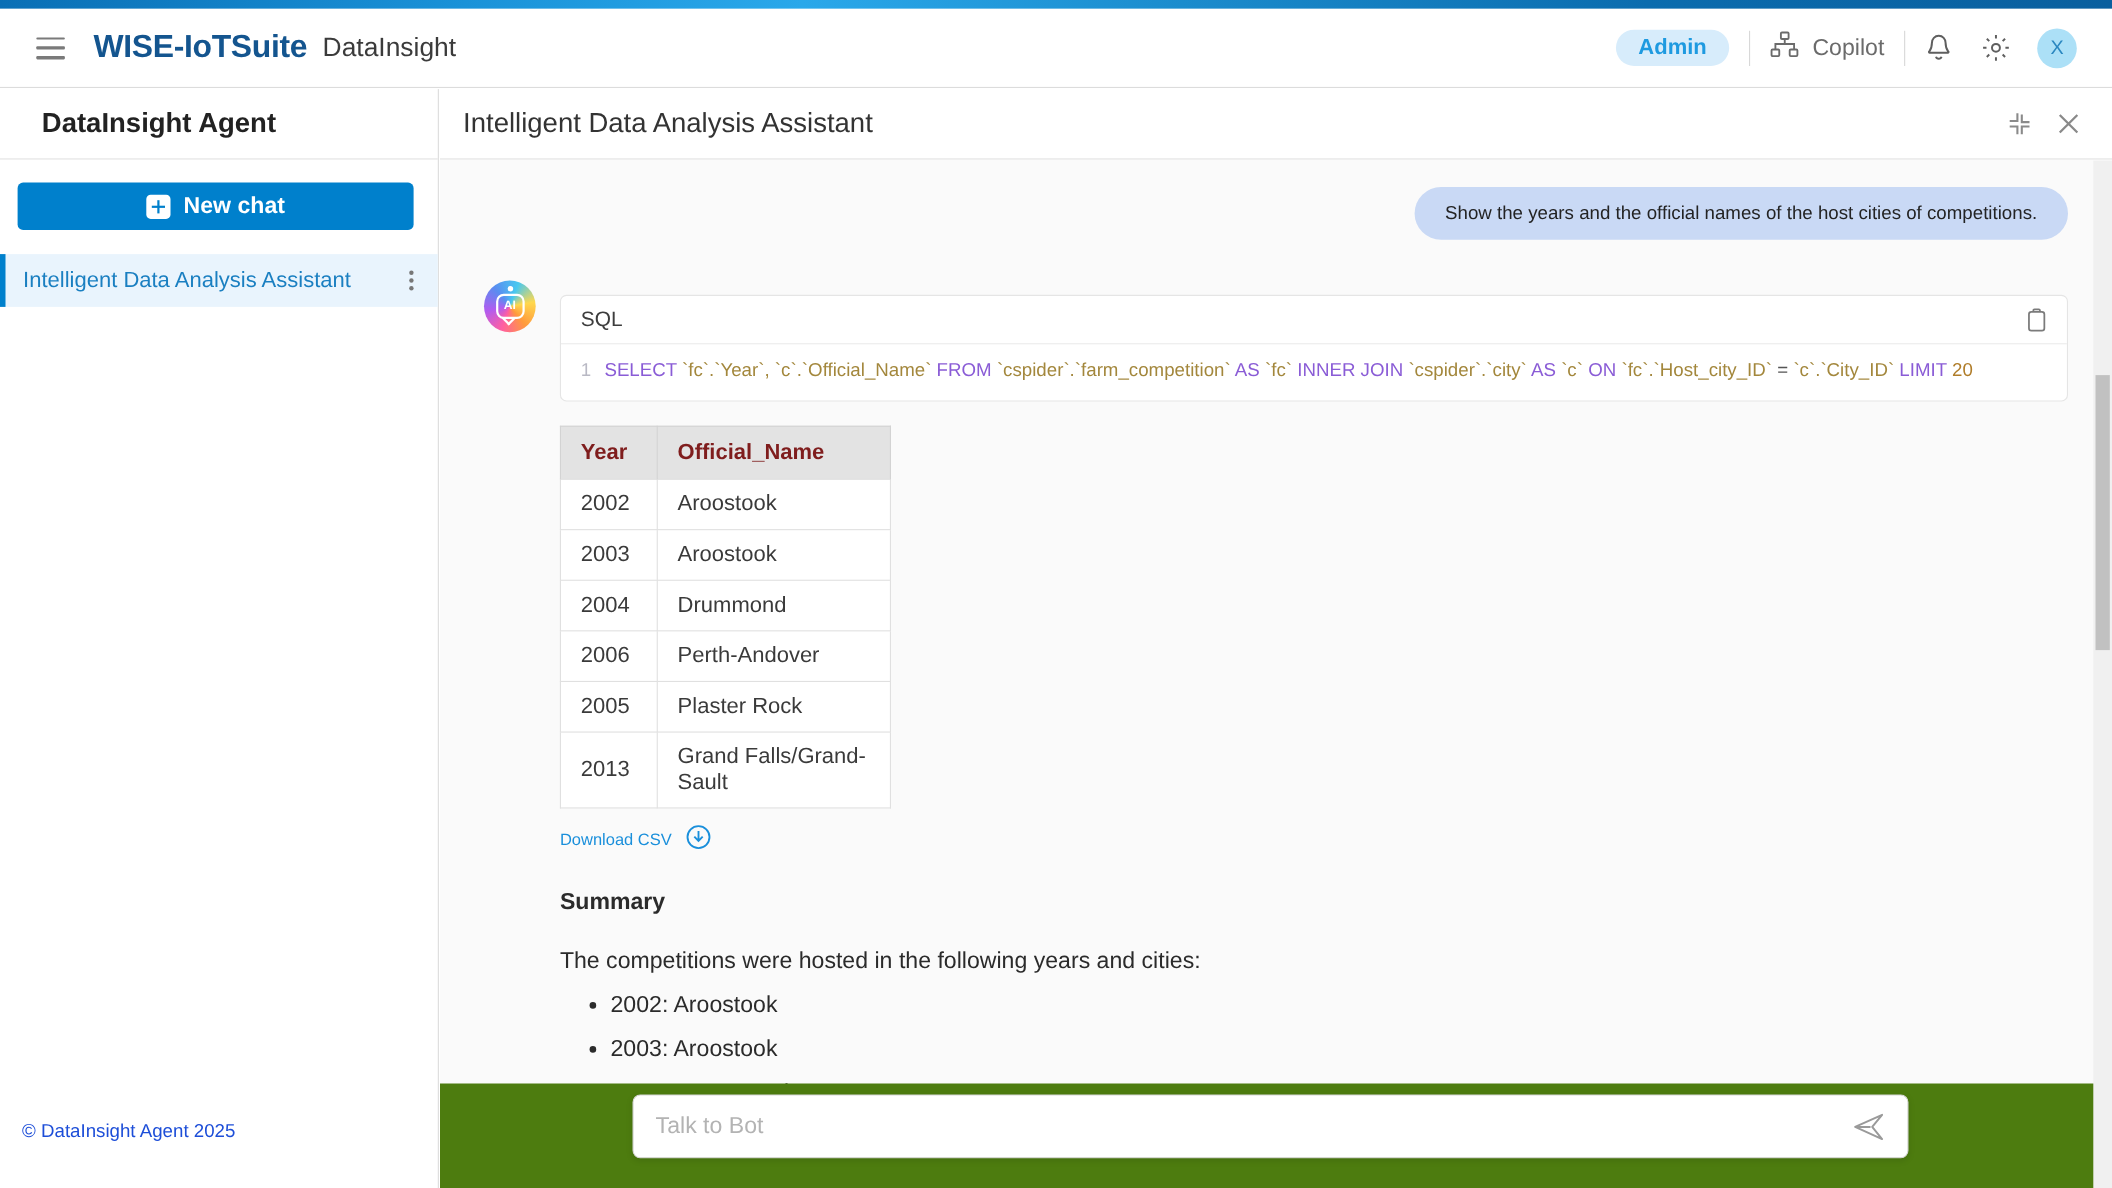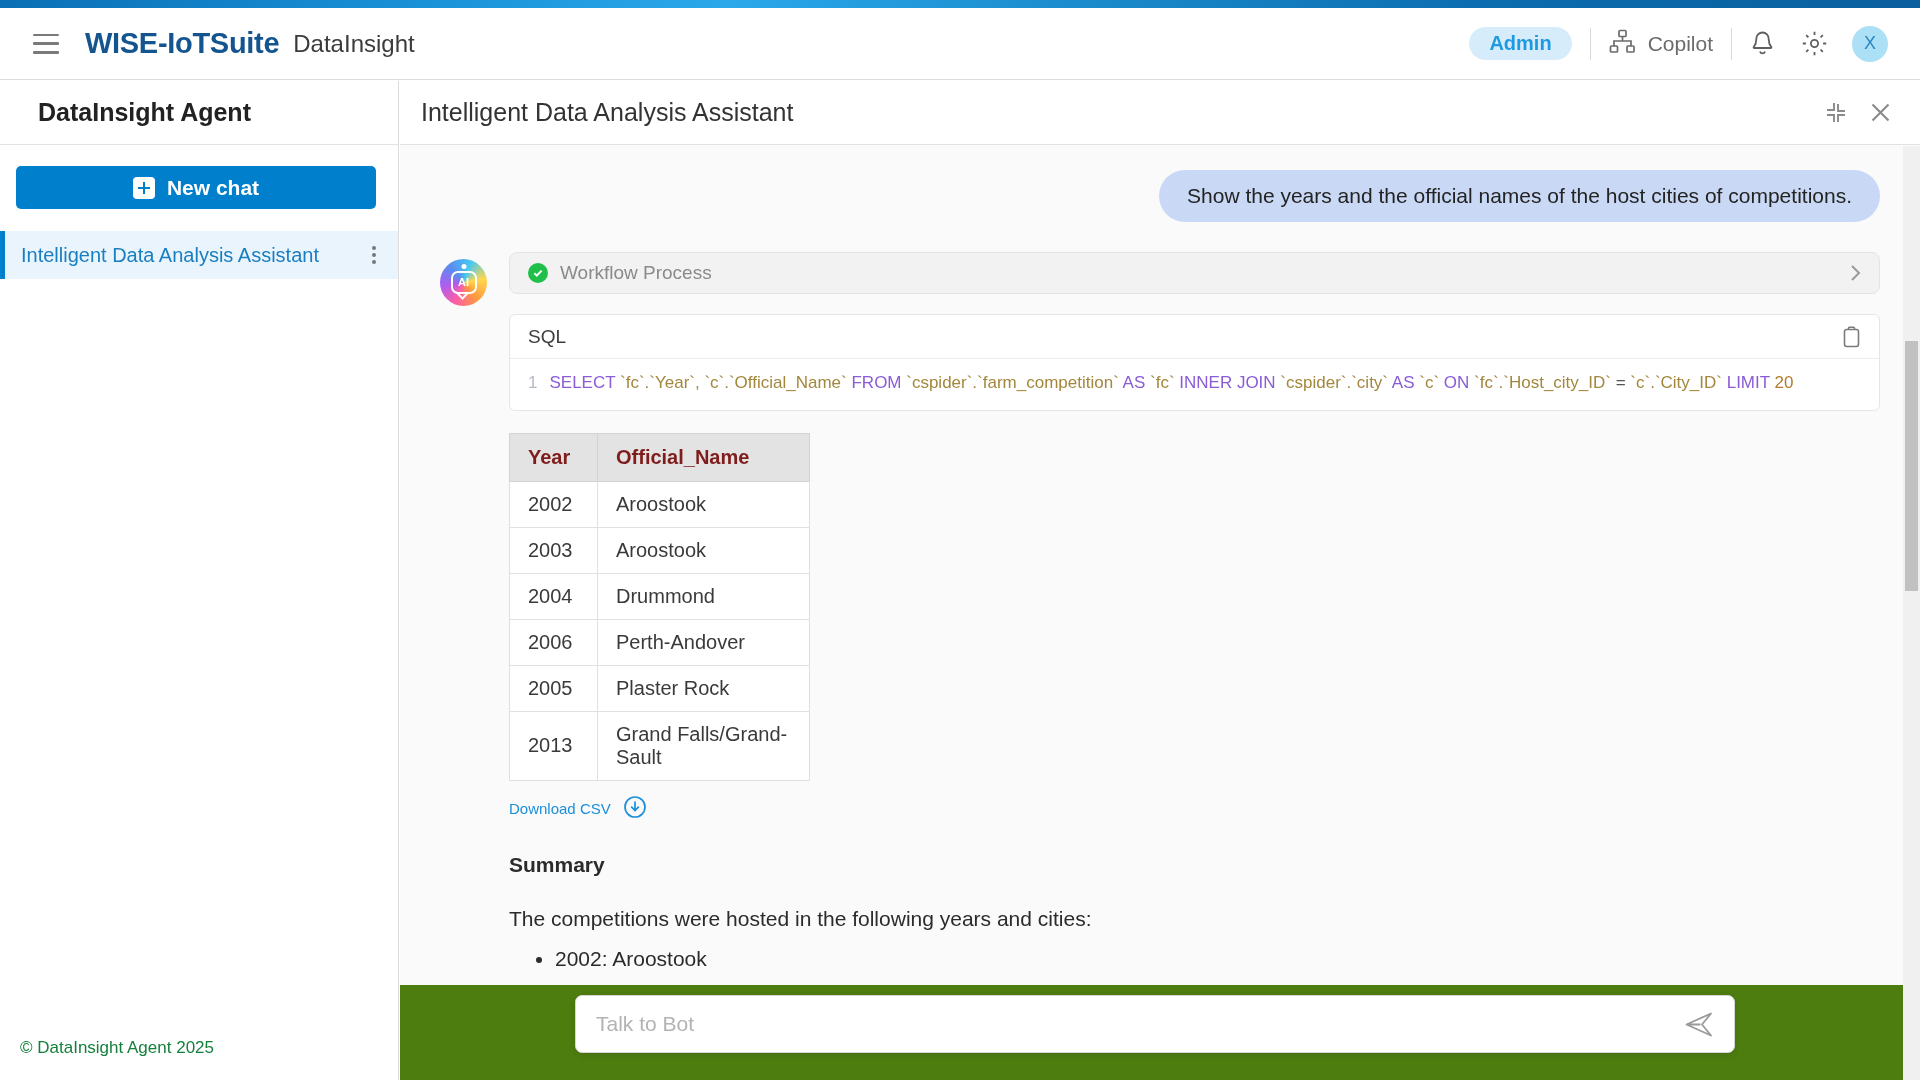--- a/index.html
+++ b/index.html
@@ -93,22 +93,22 @@
     display: flex; align-items: center; cursor: pointer;
     padding-left: 16px; padding-right: 18px;
   }
   .chat-item-label {
     font-size: 20px; color: #1a7fc1; flex: 1;
   }
   .kebab { display: flex; flex-direction: column; gap: 3px; cursor: pointer; padding: 4px; }
   .kebab span { width: 4px; height: 4px; border-radius: 50%; background: #777; display: block; }
 
   .footer-copy {
-    position: absolute; bottom: 22px; left: 20px;
-    font-size: 17px; color: #15803d;
+    position: absolute; bottom: 41px; left: 20px;
+    font-size: 17px; color: #1d4ed8;
   }
 
   
   .main {
     position: absolute; top: 81px; left: 400px; width: 1520px; height: 999px;
     background: #fafafa;
   }
   .main-header {
     height: 64px; background: #fff; border-bottom: 1px solid #e2e2e2;
     display: flex; align-items: center; padding: 0 28px 0 21px;
@@ -119,21 +119,21 @@
   
   .chat-area {
     position: absolute; top: 65px; left: 0; width: 1520px; height: 934px;
     overflow: hidden; background: #fafafa;
   }
   .chat-inner { padding: 24px 40px 0 40px; position: relative; }
 
   .user-row { display: flex; justify-content: flex-end; }
   .user-bubble {
     background: #c9d9f5; color: #232323; border-radius: 26px;
-    padding: 14px 28px; font-size: 21px; max-width: 900px;
+    padding: 14px 28px; font-size: 17px; max-width: 900px;
   }
 
   .bot-row { display: flex; align-items: flex-start; margin-top: 30px; }
   .ai-avatar {
     width: 47px; height: 47px; border-radius: 50%; flex: none;
     background: conic-gradient(from 200deg, #ff5fa2, #b05cf0, #5a8cf0, #48c8f0, #ffd84d, #ff9a3d, #ff5fa2);
     display: flex; align-items: center; justify-content: center;
     position: relative; margin-top: 7px;
   }
   .robot {
@@ -344,33 +344,20 @@
       <div class="bot-row">
 
         <div class="ai-avatar">
           <span class="robot">
             <span class="robot-text">AI</span>
           </span>
         </div>
 
         <div class="bot-body">
 
-          <div class="workflow-bar">
-            <span class="check-circle">
-              <svg width="12" height="12" viewBox="0 0 12 12" fill="none" stroke="#fff" stroke-width="2">
-                <path d="M2.4 6.2l2.4 2.4 4.8-5"></path>
-              </svg>
-            </span>
-            <span class="workflow-label">Workflow Process</span>
-            <span style="display:flex;">
-              <svg width="11" height="18" viewBox="0 0 11 18" fill="none" stroke="#9a9a9a" stroke-width="2">
-                <path d="M2 2l7 7-7 7"></path>
-              </svg>
-            </span>
-          </div>
 
           <div class="sql-card">
             <div class="sql-card-head">
               <span class="sql-lang">SQL</span>
               <span style="cursor:pointer;display:flex;">
                 <svg width="19" height="22" viewBox="0 0 19 22" fill="none" stroke="#7b7b7b" stroke-width="1.6">
                   <rect x="2.5" y="3.5" width="14" height="17" rx="2.2"></rect>
                   <path d="M6.5 3.5V2.2a1 1 0 0 1 1-1h4a1 1 0 0 1 1 1v1.3"></path>
                 </svg>
               </span>

